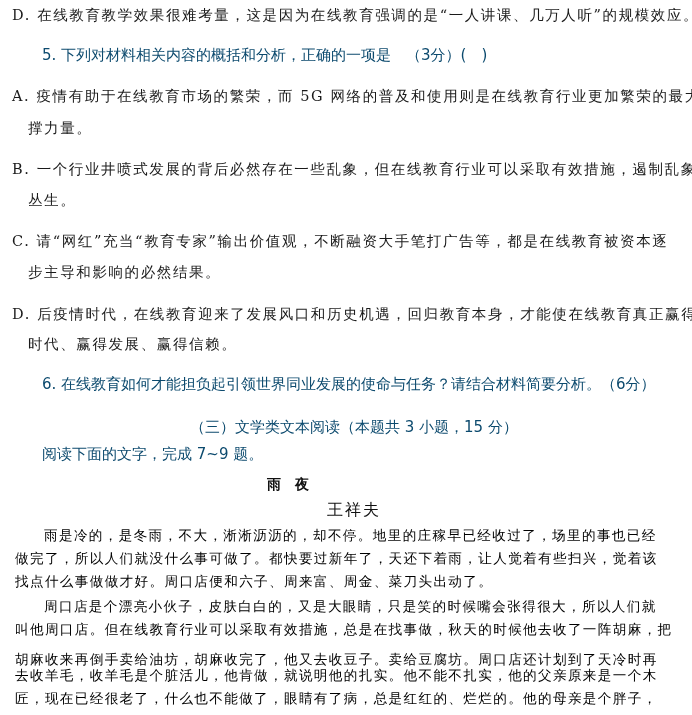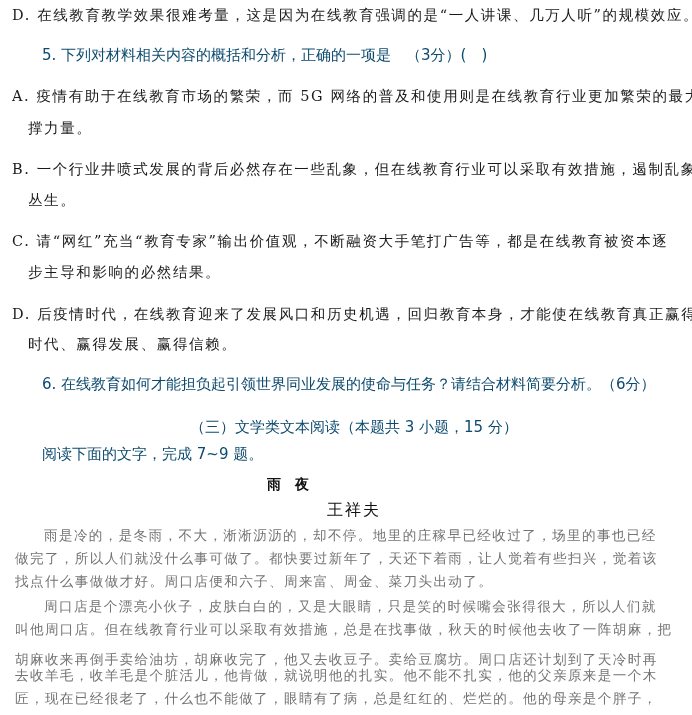--- a/index.html
+++ b/index.html
@@ -2,21 +2,21 @@
 <html><head>
 <meta charset="utf-8">
 <style>
   html, body { margin: 0; padding: 0; background: #ffffff; }
   body { width: 692px; height: 715px; position: relative; overflow: hidden; color: #111; }
   .line { position: absolute; white-space: nowrap; }
   .kai { font-family: "DejaVu Serif", "Liberation Serif", serif; font-size: 14.5px; letter-spacing: 1.6px; color: #1a1a1a; }
   .song { font-family: "DejaVu Sans", "Liberation Sans", sans-serif; font-size: 15px; color: #0c4a6e; }
   .opt { left: 12px; }
   .cont { left: 12px; margin-left: 16px; }
-  .body-p { font-family: "DejaVu Serif", "Liberation Serif", serif; font-size: 13.6px; letter-spacing: 1.35px; color: #737373; }
+  .body-p { font-family: "DejaVu Serif", "Liberation Serif", serif; font-size: 13.6px; letter-spacing: 1.35px; color: #000000; }
   .title { font-family: Liberation Mono, monospace; font-weight: bold; font-size: 14px; letter-spacing: 14px; }
   .author { font-family: Liberation Serif, serif; font-size: 16px; letter-spacing: 2px; }
 </style>
 </head>
 <body>
 
 <div>
 
   <div class="line kai opt" style="top:6px;">D. 在线教育教学效果很难考量，这是因为在线教育强调的是“一人讲课、几万人听”的规模效应。</div>
 

